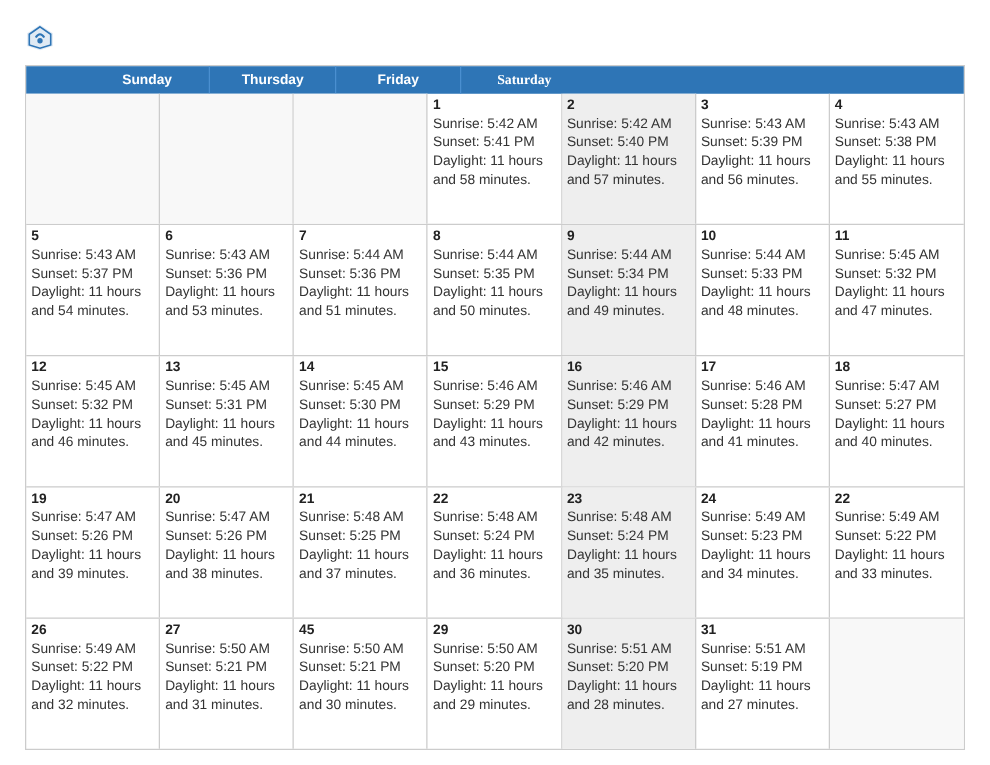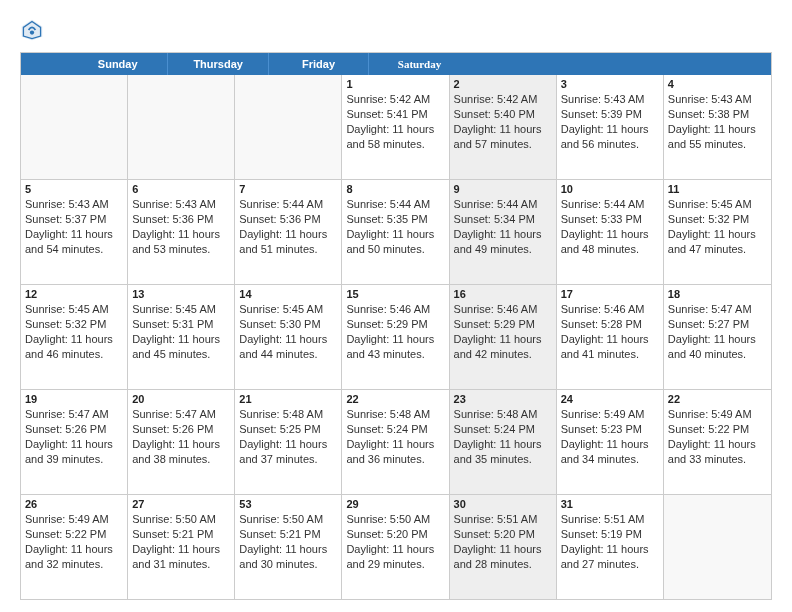--- a/index.html
+++ b/index.html
@@ -308,21 +308,21 @@
 Sunset: 5:22 PM
 Daylight: 11 hours and 32 minutes.</div>
           </div>
           <div class="cal-cell">
             <div class="day-num">27</div>
             <div class="cell-text" style="white-space: pre-line;">Sunrise: 5:50 AM
 Sunset: 5:21 PM
 Daylight: 11 hours and 31 minutes.</div>
           </div>
           <div class="cal-cell">
-            <div class="day-num">53</div>
+            <div class="day-num">45</div>
             <div class="cell-text" style="white-space: pre-line;">Sunrise: 5:50 AM
 Sunset: 5:21 PM
 Daylight: 11 hours and 30 minutes.</div>
           </div>
           <div class="cal-cell">
             <div class="day-num">29</div>
             <div class="cell-text" style="white-space: pre-line;">Sunrise: 5:50 AM
 Sunset: 5:20 PM
 Daylight: 11 hours and 29 minutes.</div>
           </div>

